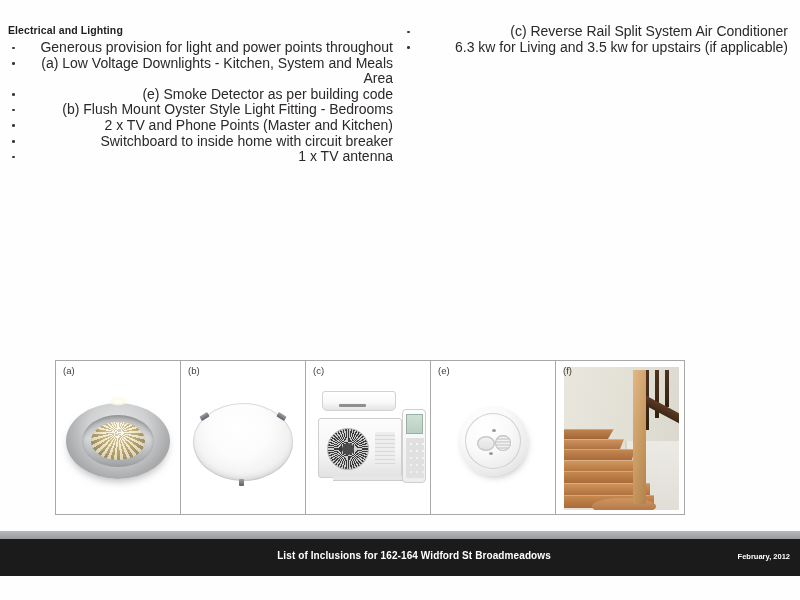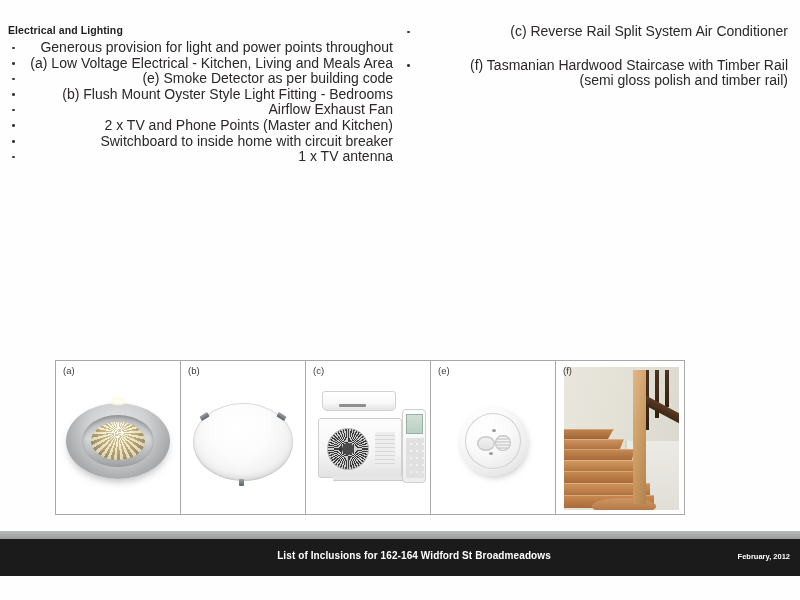--- a/index.html
+++ b/index.html
@@ -410,44 +410,40 @@
   }
 </style>
 </head>
 <body>
 
 <div class="col col-left">
   <div class="sect">
     <div class="sect-heading">Electrical and Lighting</div>
     <ul class="bullets">
       <li>Generous provision for light and power points throughout</li>
-      <li>(a) Low Voltage Electrical - Kitchen, Living and Meals Area</li>
+      <li>(a) Low Voltage Downlights - Kitchen, System and Meals Area</li>
       <li>(e) Smoke Detector as per building code</li>
       <li>(b) Flush Mount Oyster Style Light Fitting - Bedrooms</li>
-      <li>Airflow Exhaust Fan</li>
       <li>2 x TV and Phone Points (Master and Kitchen)</li>
       <li>Switchboard to inside home with circuit breaker</li>
       <li>1 x TV antenna</li>
     </ul>
   </div>
 </div>
 
 <div class="col col-right">
   <div class="sect">
     <ul class="bullets">
       <li>(c) Reverse Rail Split System Air Conditioner</li>
+      <li>6.3 kw for Living and 3.5 kw for upstairs (if applicable)</li>
     </ul>
   </div>
   <div class="sect">
   </div>
   <div class="sect">
-    <ul class="bullets">
-      <li>(f) Tasmanian Hardwood Staircase with Timber Rail
-(semi gloss polish and timber rail)</li>
-    </ul>
   </div>
 </div>
 
 <div class="strip">
 
   <div class="panel">
     <div class="panel-label">(a)</div>
     <div class="art">
       <div class="dl-ring"></div>
       <div class="dl-ring2"></div>

